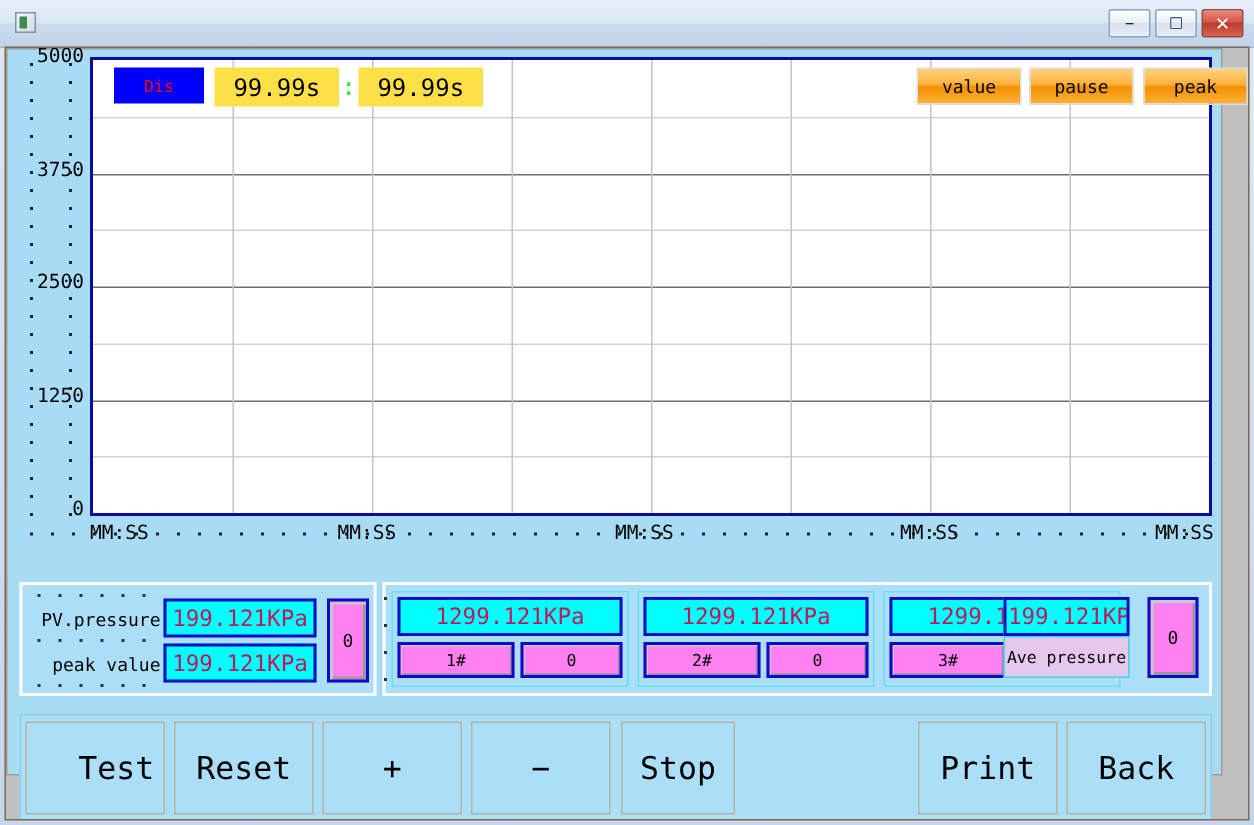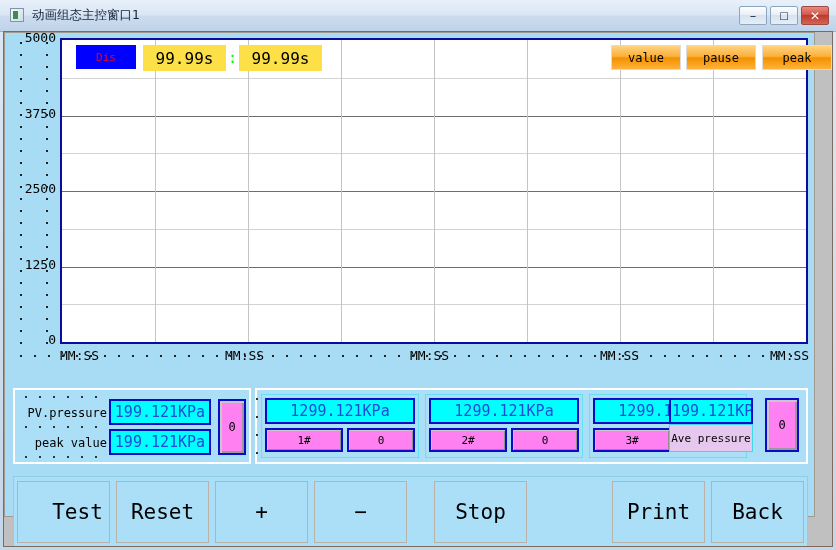--- a/index.html
+++ b/index.html
@@ -147,21 +147,21 @@
 
   .lbl{
     position:absolute;font-family:"DejaVu Sans Mono", monospace;
     font-size:12px;color:#000;white-space:nowrap;
     display:flex;align-items:center;
   }
   .cyanval{
     position:absolute;background:#00ffff;border:2px solid #0b0bc8;
     box-sizing:border-box;display:flex;align-items:center;
     justify-content:center;overflow:hidden;
-    font-family:"DejaVu Sans Mono", monospace;font-size:15px;color:#1d4ed8;
+    font-family:"DejaVu Sans Mono", monospace;font-size:15px;color:#be185d;
     white-space:nowrap;
   }
   .pinkbtn{
     position:absolute;background:#ff80f0;border:2px solid #0b0bc8;
     box-sizing:border-box;display:flex;align-items:center;
     justify-content:center;
     font-family:"DejaVu Sans Mono", monospace;font-size:11px;color:#000;
     box-shadow:inset 1px 1px 0 #c8c8c8, inset -1px -1px 0 #909090;
   }
   .pinkbig{
@@ -194,21 +194,20 @@
     font-family:"DejaVu Sans Mono", monospace;font-size:21px;color:#000;
   }
 </style>
 </head>
 <body>
 
 <div id="window">
 
   <div id="titlebar">
     <div id="title-icon"></div>
-    <div id="title-text">动画组态主控窗口1</div>
 
     <div class="winbtn" id="btn-min">
       <span>–</span>
     </div>
     <div class="winbtn" id="btn-max">
       <span>□</span>
     </div>
     <div class="winbtn" id="btn-close">
       <span>✕</span>
     </div>
@@ -427,20 +426,20 @@
           <div class="dotrow" style="left: -1px; top: 26px;"></div>
           <div class="dotrow" style="left: -1px; top: 44px;"></div>
           <div class="dotrow" style="left: -1px; top: 62px;"></div>
         </div>
 
       <div id="cmdbar">
           <div class="cmdbtn" style="left: 3px; width: 93px; padding-left: 28px;">Test</div>
           <div class="cmdbtn" style="left: 102px; width: 93px;">Reset</div>
           <div class="cmdbtn" style="left: 201px; width: 93px;">+</div>
           <div class="cmdbtn" style="left: 300px; width: 93px;">−</div>
-          <div class="cmdbtn" style="left: 400px; width: 93px; margin-left: 20px;">Stop</div>
+          <div class="cmdbtn" style="left: 400px; width: 76px;">Stop</div>
           <div class="cmdbtn" style="left: 598px; width: 93px;">Print</div>
           <div class="cmdbtn" style="left: 697px; width: 93px;">Back</div>
         </div>
 
     </div>
   </div>
 </div>
 
 </body></html>

